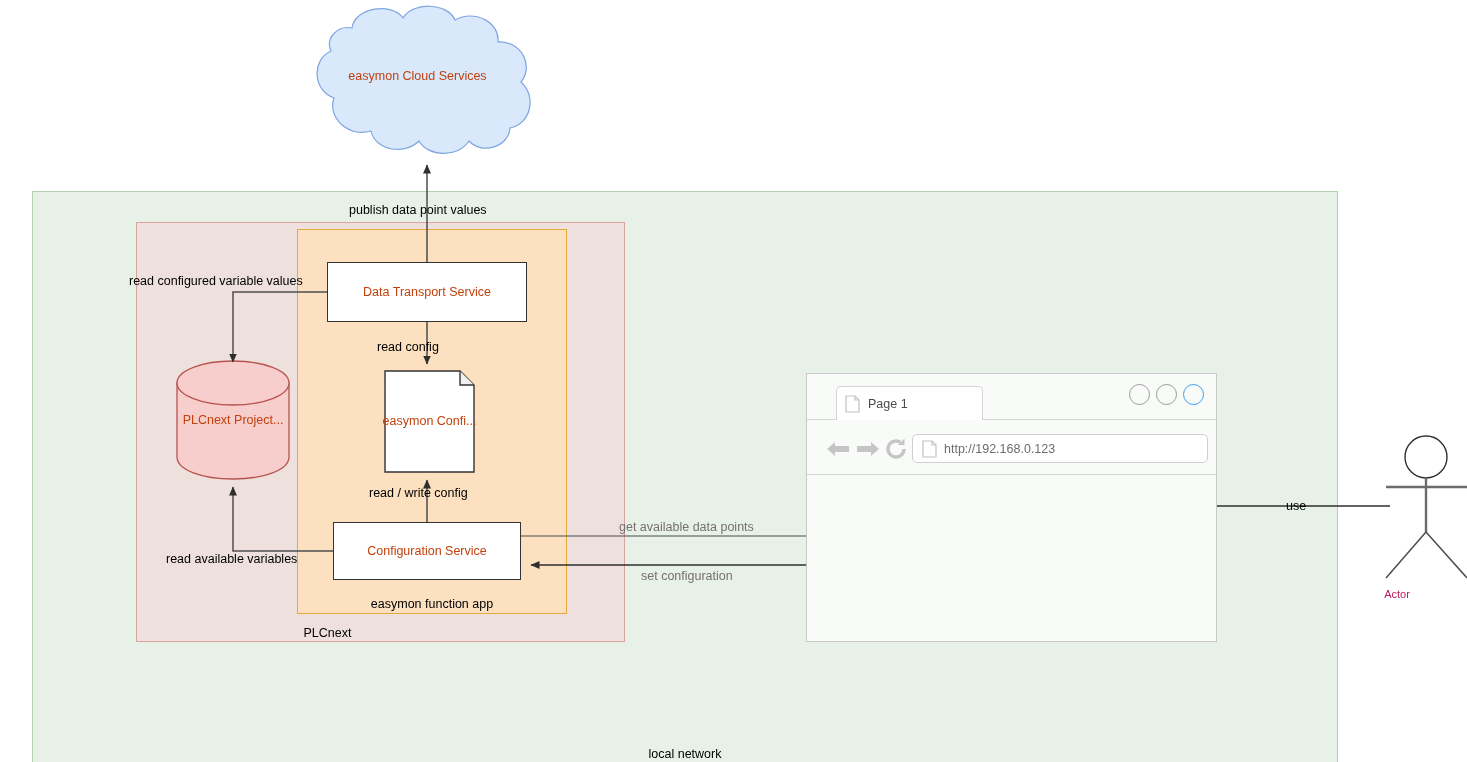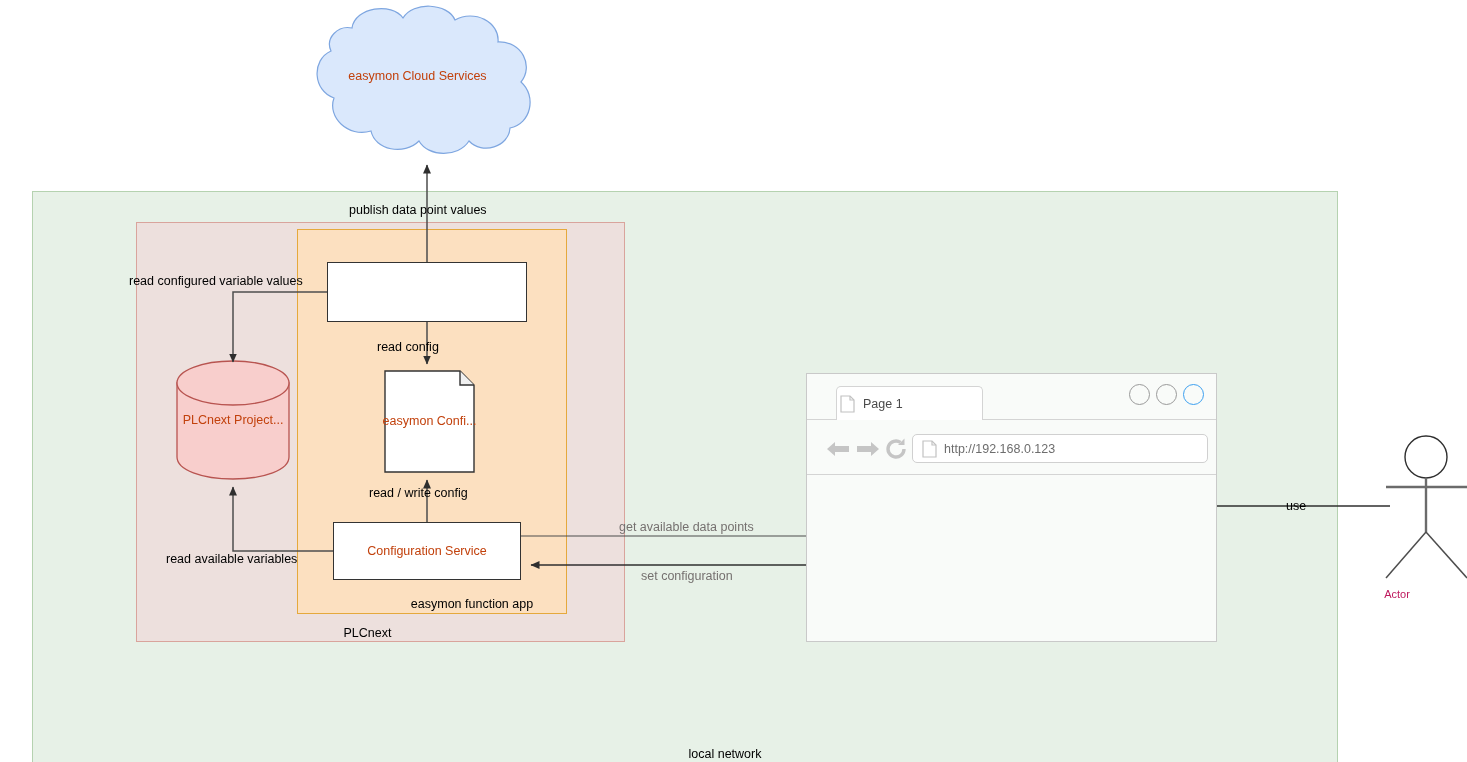--- a/index.html
+++ b/index.html
@@ -34,21 +34,20 @@
   }
   .lbl.gray {
     color: #75706f;
   }
   .box-label {
     position: absolute;
     font-size: 12.5px;
     color: #000000;
     white-space: nowrap;
     text-align: center;
-    margin-left: 40px;
   }
   .node-text {
     position: absolute;
     display: flex;
     align-items: center;
     justify-content: center;
     font-size: 12.5px;
     color: #c2410c;
     white-space: nowrap;
     pointer-events: none;
@@ -99,21 +98,21 @@
     box-sizing: border-box;
     border-bottom: 1px solid #d4d4d4;
   }
   #browser-tab {
     position: absolute; left: 29px; top: 12px; width: 147px; height: 34px;
     box-sizing: border-box;
     background: #ffffff;
     border: 1px solid #d4d4d4;
     border-bottom: none;
     border-radius: 5px 5px 0 0;
-    display: flex; align-items: center; padding-left: 3px;
+    display: flex; align-items: center; padding-left: 8px;
   }
   #browser-tab .tab-label {
     font-size: 12.5px; color: #4a4a4a; margin-left: 8px;
   }
   .win-circles {
     position: absolute; right: 12px; top: 10px;
     display: flex; gap: 6px;
   }
   .win-circle {
     width: 21px; height: 21px; border-radius: 50%;
@@ -223,20 +222,21 @@
     <g stroke="#4d4d4d" fill="none" stroke-width="1.6">
       <circle cx="1426" cy="457" r="21" stroke="#2f2f2f" stroke-width="1.4"></circle>
       <line x1="1426" y1="478" x2="1426" y2="532" stroke="#6b6b6b" stroke-width="2.4"></line>
       <line x1="1386" y1="487" x2="1467" y2="487" stroke="#6b6b6b" stroke-width="2.4"></line>
       <line x1="1426" y1="532" x2="1386" y2="578" stroke="#4d4d4d" stroke-width="1.5"></line>
       <line x1="1426" y1="532" x2="1467" y2="578" stroke="#4d4d4d" stroke-width="1.5"></line>
     </g>
   </svg>
 
   <div class="rect-node" id="data-transport-service"></div>
+  <div class="node-text" style="left:327px; top:262px; width:200px; height:60px;">Data Transport Service</div>
 
   <div class="rect-node" id="configuration-service"></div>
   <div class="node-text" style="left:333px; top:522px; width:188px; height:58px;">Configuration Service</div>
 
   <div class="node-text" style="left:177px; top:405px; width:112px; height:30px;">PLCnext Project...</div>
 
   <div class="node-text" style="left:385px; top:406px; width:89px; height:30px;">easymon Confi...</div>
 
   <div class="node-text" style="left:305px; top:61px; width:225px; height:30px;">easymon Cloud Services</div>
 

